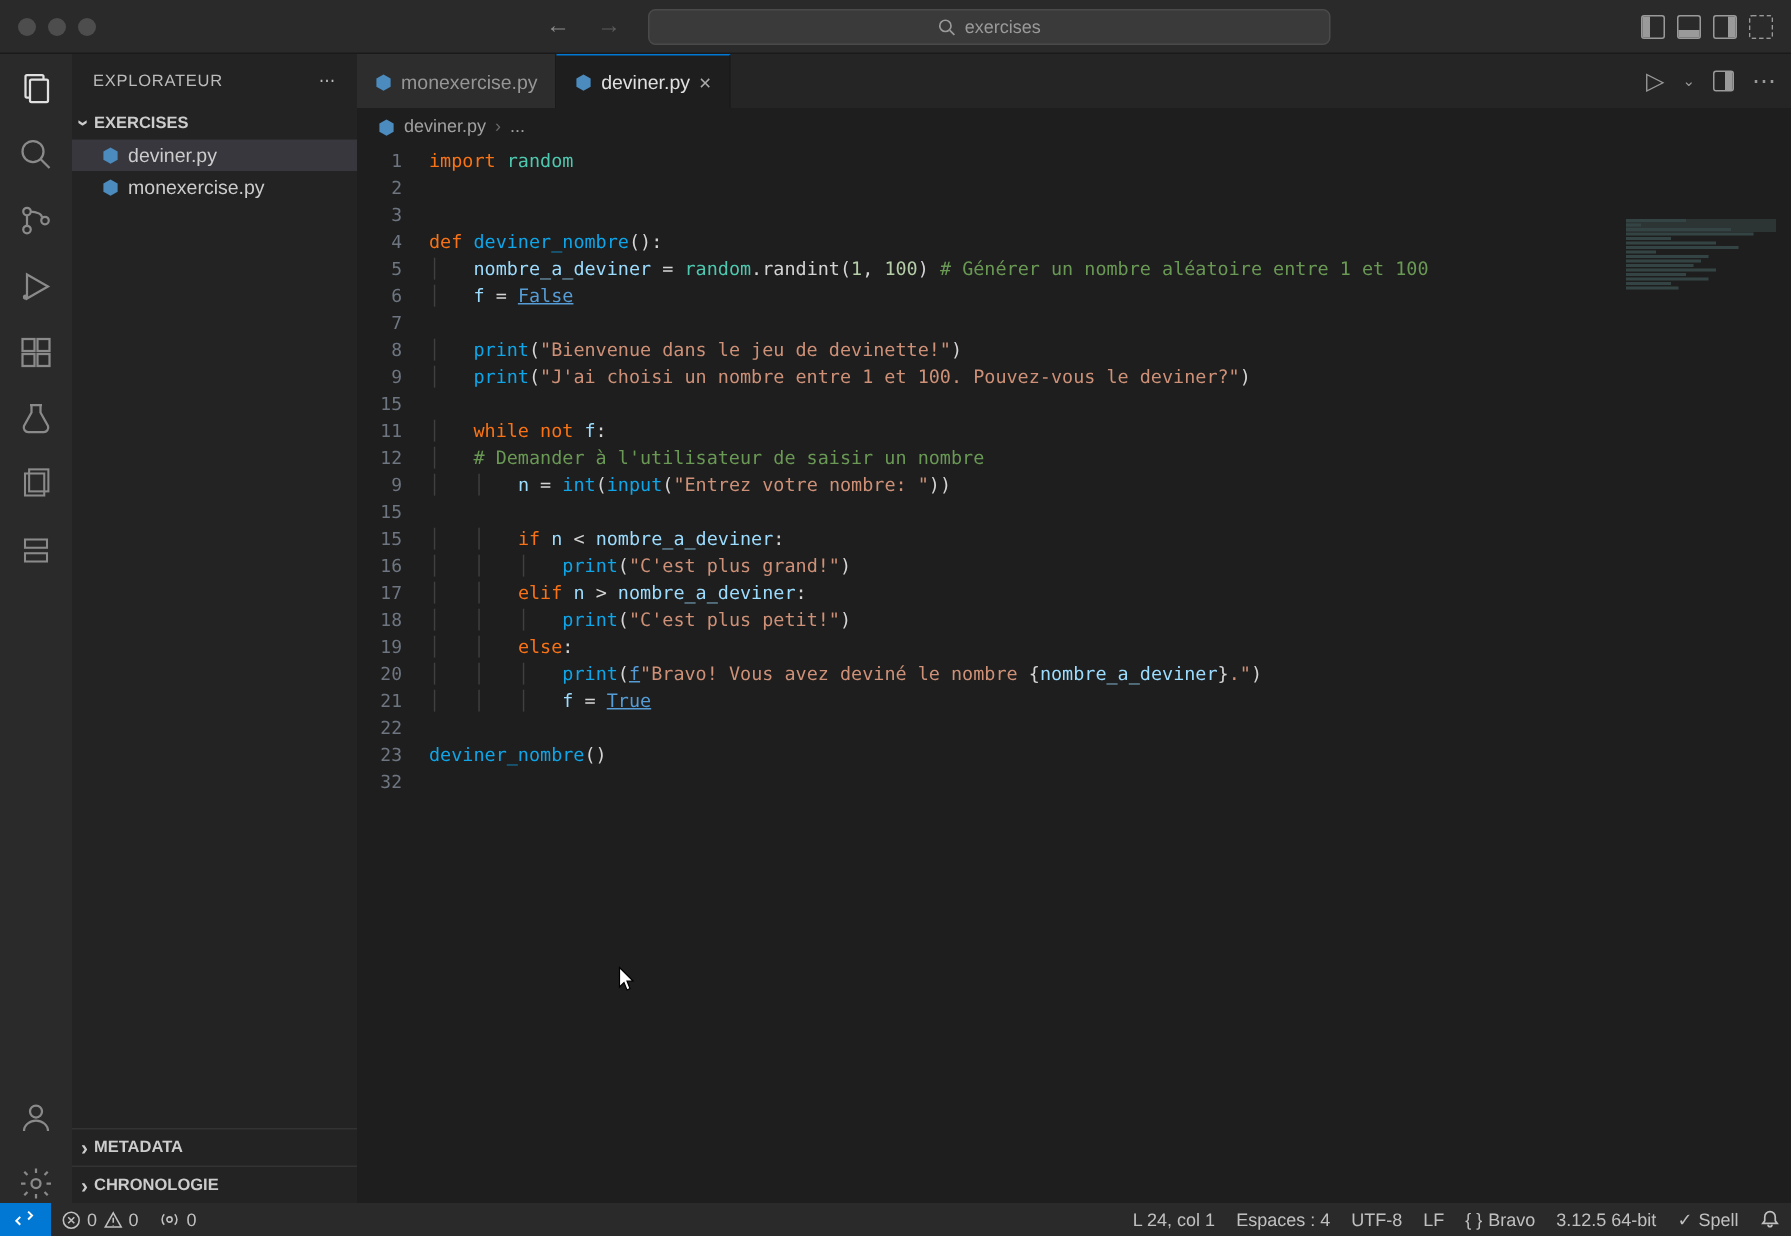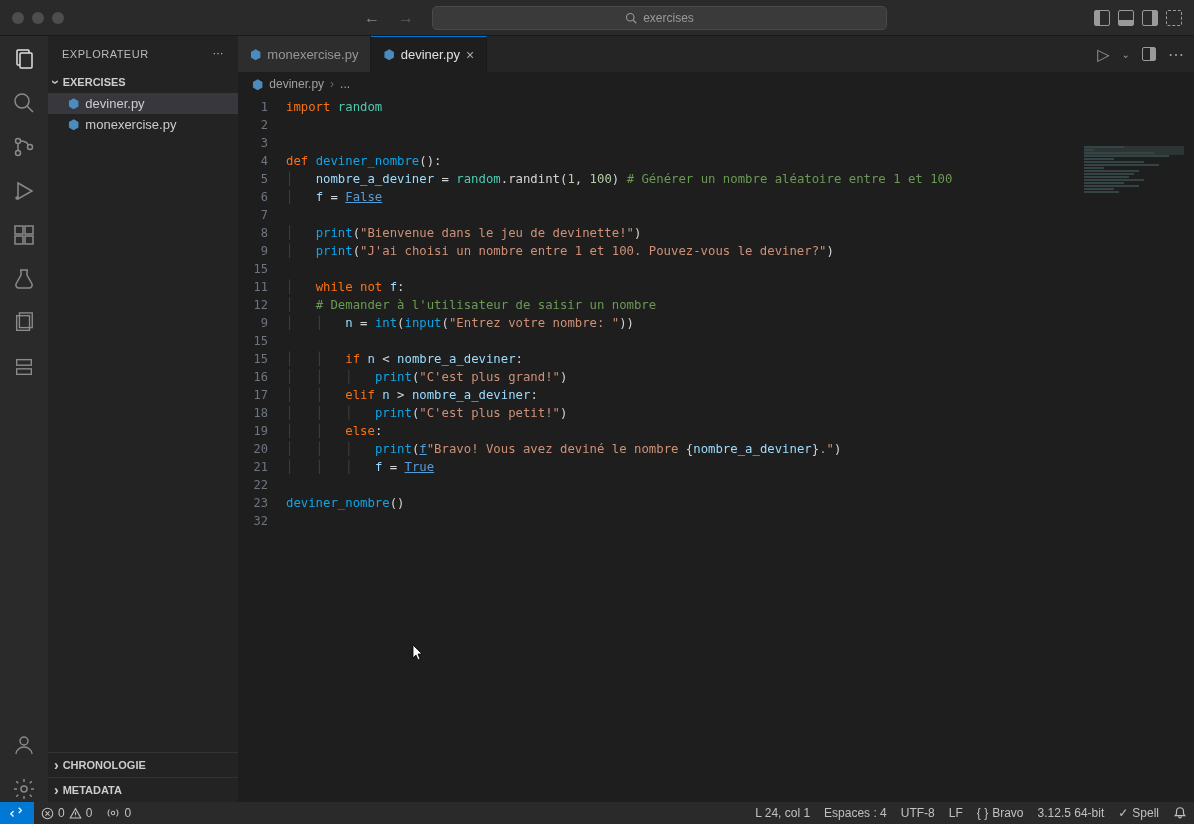--- a/index.html
+++ b/index.html
@@ -291,25 +291,25 @@
           <span>deviner.py</span>
         </div>
         <div class="file-item">
           <span class="py-icon">⬢</span>
           <span>monexercise.py</span>
         </div>
       </div>
     <div class="sidebar-bottom" id="collapsed-list">
         <div class="collapsed-section">
           <span class="chev right"></span>
-          <span>CHRONOLOGIE</span>
+          <span>METADATA</span>
         </div>
         <div class="collapsed-section">
           <span class="chev right"></span>
-          <span>METADATA</span>
+          <span>CHRONOLOGIE</span>
         </div>
       </div>
   </div>
 
   <div class="editor-area">
     <div class="tabs">
       <div id="tab-list" style="display:flex">
           <div class="tab">
             <span class="py-icon">⬢</span>
             <span>monexercise.py</span>

